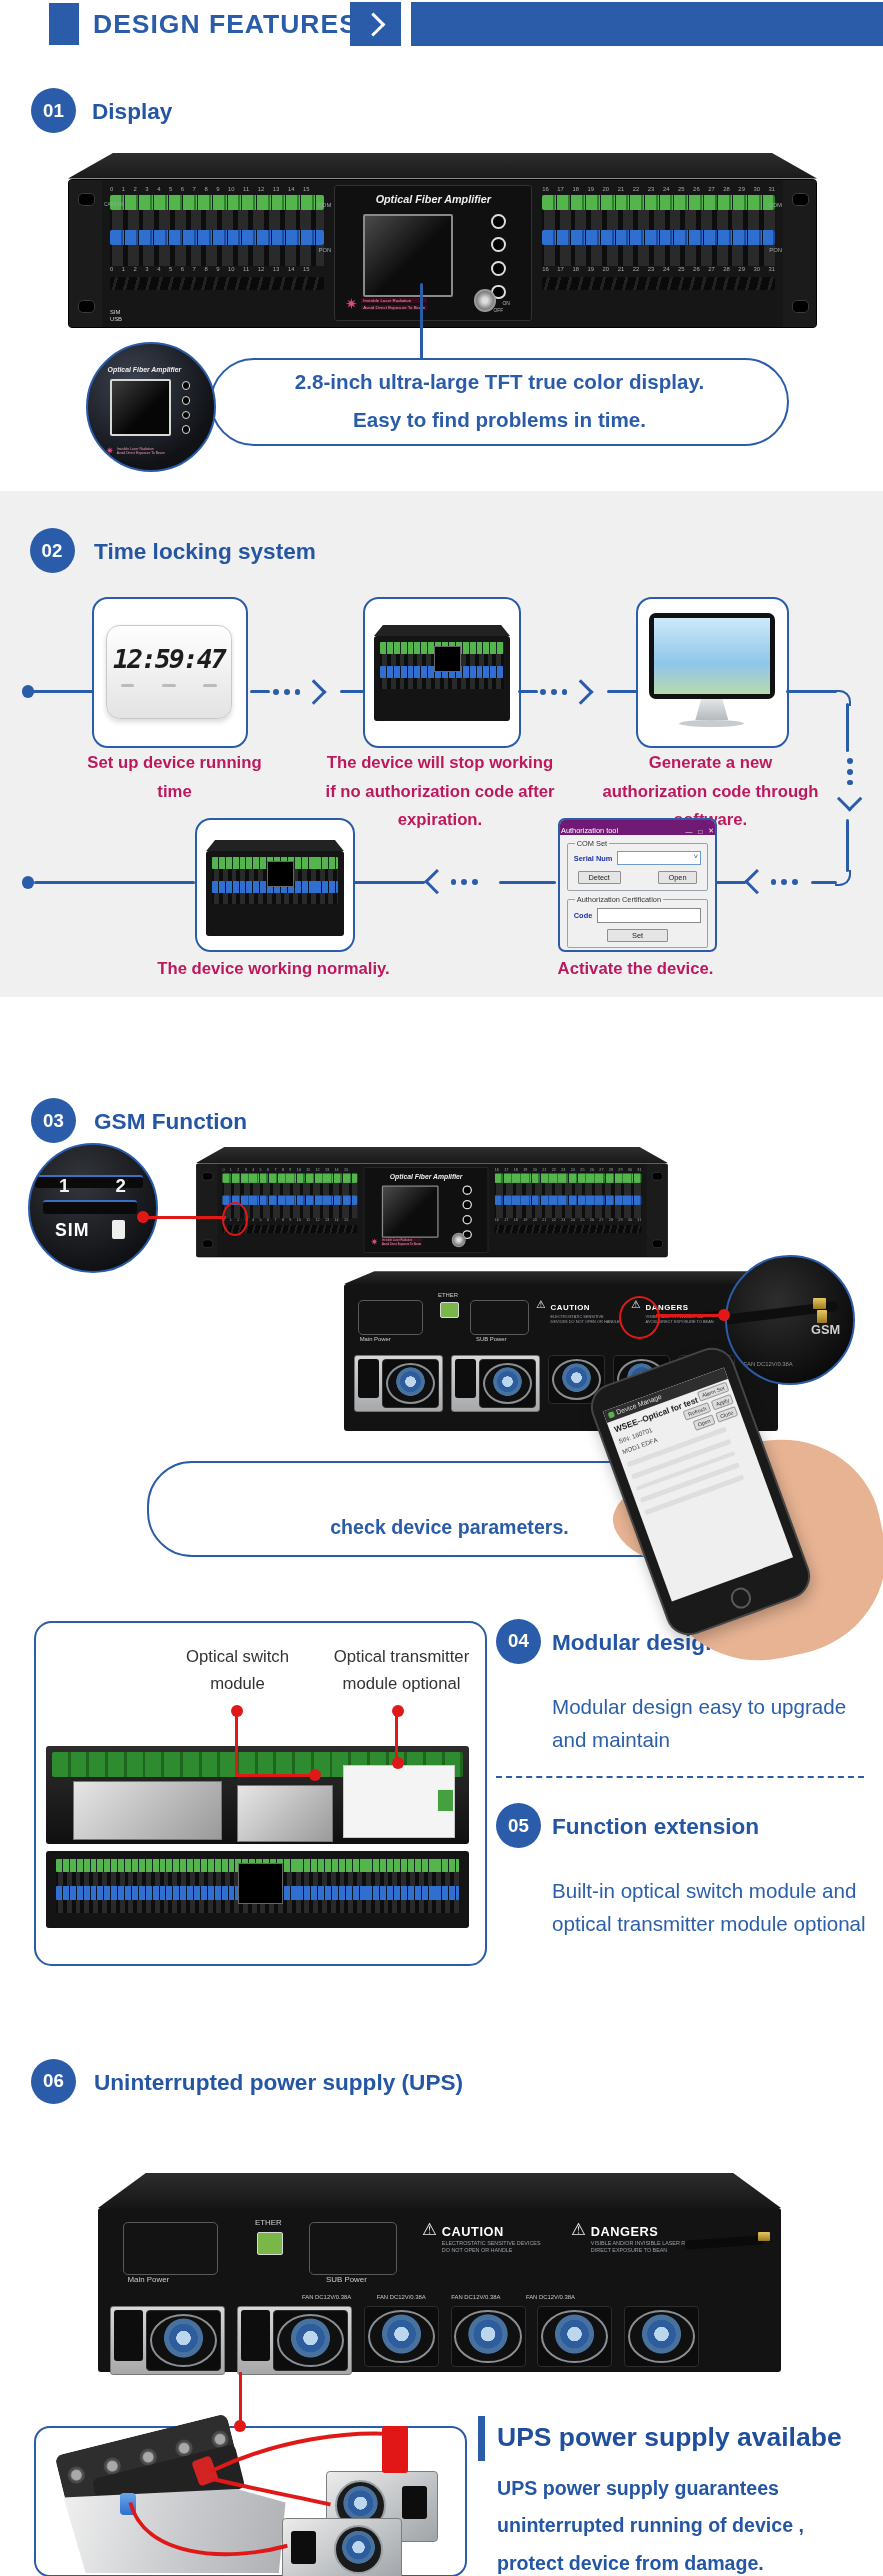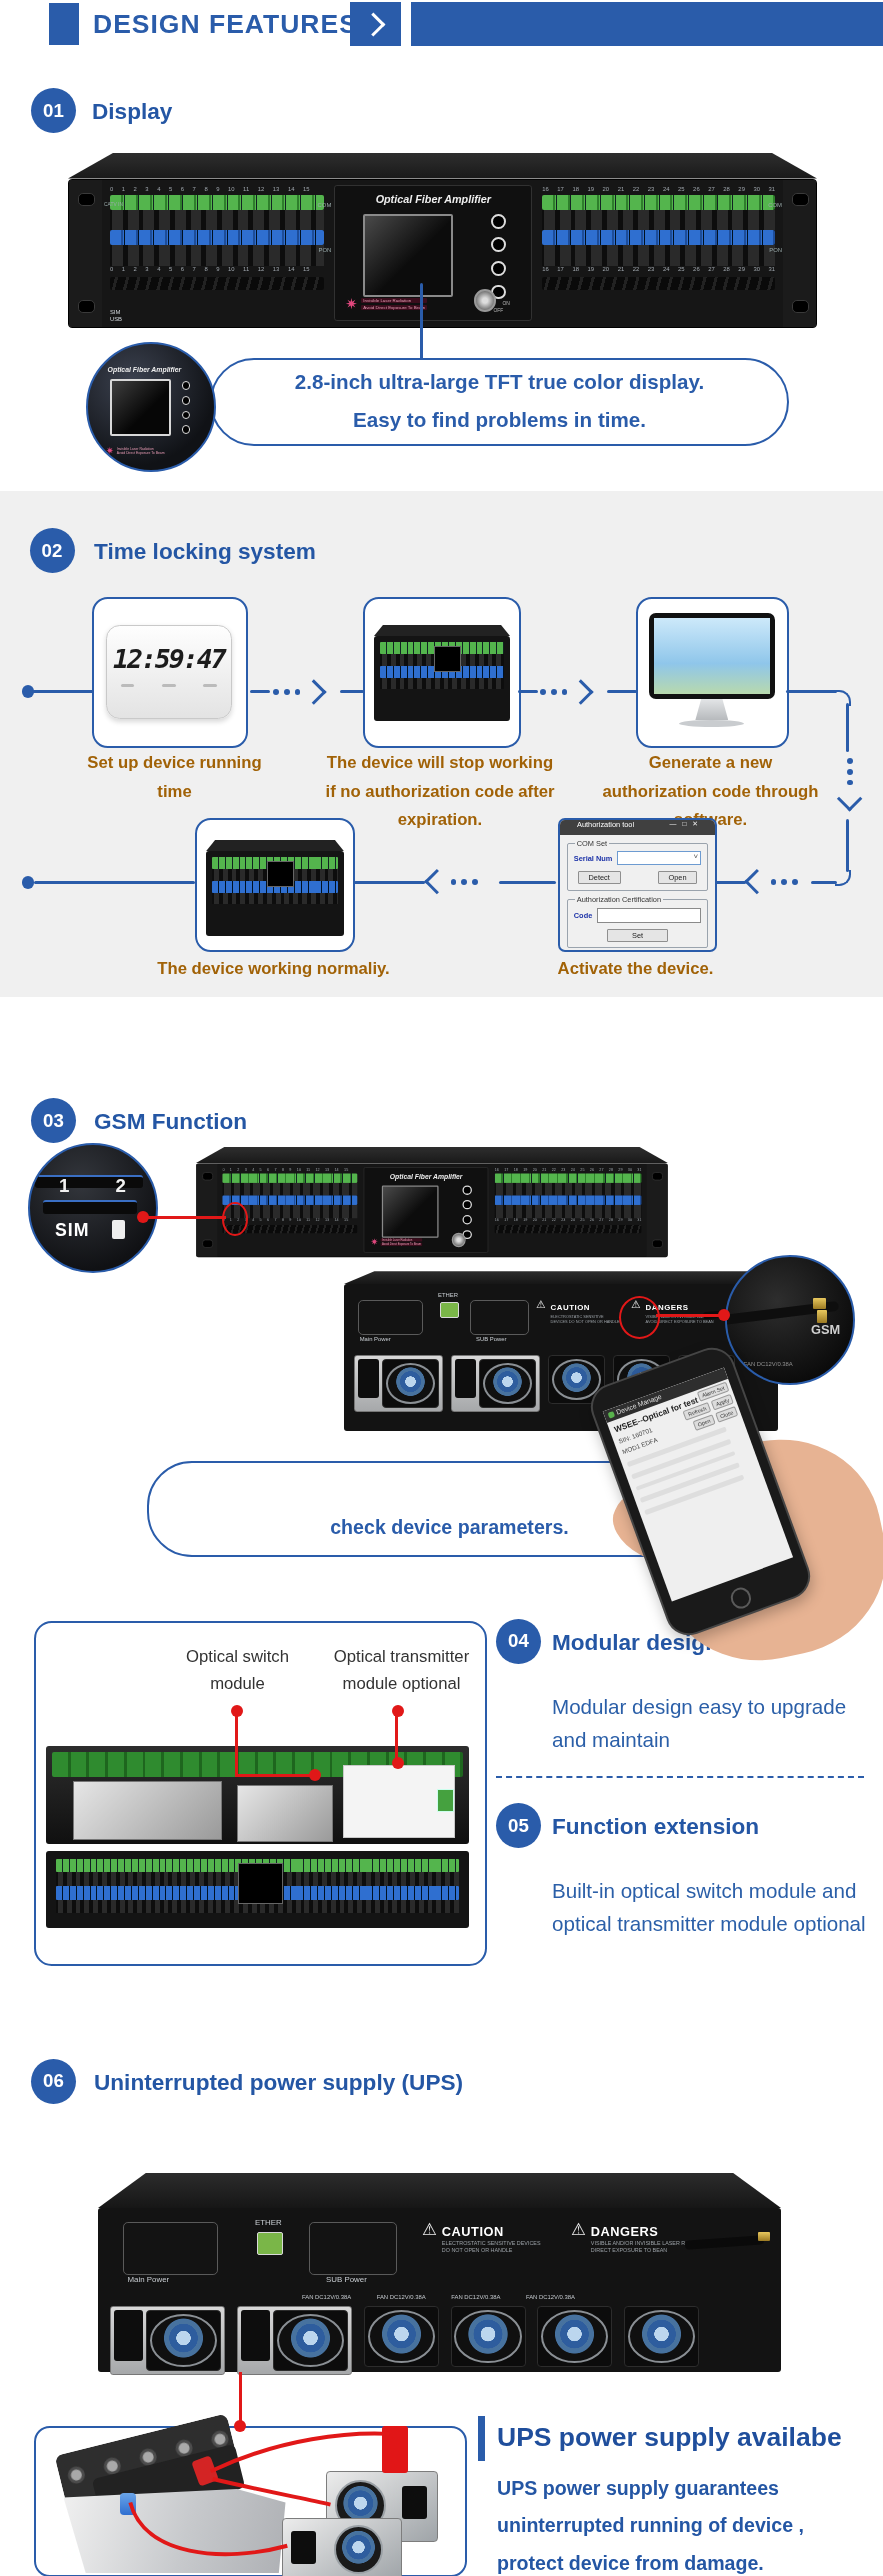--- a/index.html
+++ b/index.html
@@ -18,21 +18,21 @@
   .vlineR{position:absolute;width:2.9px;background:#e11818;z-index:5;}
   .darr{position:absolute;display:flex;align-items:center;gap:4.9px;}
   .darrv{position:absolute;display:flex;flex-direction:column;align-items:center;gap:4.9px;}
   .darr i,.darrv i{width:5.9px;height:5.9px;border-radius:50%;background:#2a5caa;}
   .chev{width:14.7px;height:14.7px;border-top:3.9px solid #2a5caa;border-right:3.9px solid #2a5caa;}
   .chev.r{transform:rotate(45deg);}
   .chev.l{transform:rotate(-135deg);}
   .chev.d{transform:rotate(135deg);}
   .cornerTR{position:absolute;width:13.7px;height:13.7px;border-top:2.9px solid #2a5caa;border-right:2.9px solid #2a5caa;border-top-right-radius:11.8px;}
   .cornerBR{position:absolute;width:13.7px;height:13.7px;border-bottom:2.9px solid #2a5caa;border-right:2.9px solid #2a5caa;border-bottom-right-radius:11.8px;}
-  .cap{position:absolute;font-size:16.7px;color:#a16207;text-align:center;line-height:28.5px;font-weight:600;}
+  .cap{position:absolute;font-size:16.7px;color:#be185d;text-align:center;line-height:28.5px;font-weight:600;}
 
   
   .hd-sq{position:absolute;left:49px;top:2.9px;width:29.5px;height:42px;background:#2a5caa;}
   .hd-title{position:absolute;left:93px;top:8.8px;font-size:26.5px;font-weight:bold;color:#2a5caa;letter-spacing:1px;}
   .hd-chbox{position:absolute;left:350px;top:2px;width:51px;height:44px;background:#2a5caa;display:flex;align-items:center;justify-content:center;}
   .hd-chbox .wchev{width:13.7px;height:13.7px;border-top:3.9px solid #fff;border-right:3.9px solid #fff;transform:rotate(45deg);margin-right:3.9px;}
   .hd-bar{position:absolute;left:411px;top:2px;right:0;height:44px;background:#2a5caa;}
 
   
   .amp{position:absolute;width:749px;}
@@ -93,21 +93,21 @@
   .clock{position:absolute;left:11.8px;top:25.5px;width:124px;height:92px;background:linear-gradient(#fefefe,#e3e3e3);border:1px solid #c9c9c9;border-radius:13.7px;box-shadow:0 2.9px 4.9px rgba(0,0,0,.15);}
   .digits{margin-top:17.7px;text-align:center;font-family:"DejaVu Sans Mono",monospace;font-weight:bold;font-style:italic;font-size:26.5px;letter-spacing:-2px;color:#1c1c1c;}
   .clk-sub{display:flex;justify-content:space-around;margin-top:9.8px;}
   .clk-sub i{width:13.7px;height:2.9px;background:#bbb;border-radius:2px;}
   .imac{position:absolute;left:10.8px;top:13.7px;}
   .imac .scr{width:126px;height:86px;background:#111;border-radius:6.9px;padding:4.9px;box-sizing:border-box;}
   .imac .sky{width:100%;height:100%;background:linear-gradient(#cde9fa,#8fc6ea 60%,#b8d9ad);}
   .imac .stand{width:33px;height:21.6px;background:linear-gradient(#e3e5e7,#b7babd);clip-path:polygon(18% 0,82% 0,100% 100%,0 100%);margin:0 auto;}
   .imac .base{width:65px;height:6.9px;background:#c9cccf;border-radius:50%;margin:0 auto;}
   .authwin{position:absolute;left:558px;top:327px;width:155px;height:130px;background:#f0f0f0;border:2.5px solid #2a5caa;border-radius:6.9px;overflow:hidden;z-index:3;}
-  .aw-title{height:14.7px;background:#404040;color:#fff;font-size:7.4px;display:flex;align-items:flex-start;padding:0 17px;gap:2px;}
+  .aw-title{height:14.7px;background:#701a75;color:#fff;font-size:7.4px;display:flex;align-items:flex-end;padding:0 1px;gap:2px;}
   .aw-title .t{flex:1;}
   .aw-title .g{font-size:6.9px;opacity:.9;margin-left:3.9px;}
   .aw-grp{position:relative;border:1px solid #9aa3ad;margin:7.9px 6.9px 0;border-radius:2px;padding:7.9px 5.9px 5.9px;}
   .aw-grp .glab{position:absolute;top:-4.9px;left:6.9px;background:#f0f0f0;font-size:7.4px;color:#333;padding:0 2px;}
   .aw-row{display:flex;align-items:center;gap:4.9px;}
   .aw-lab{font-size:7.4px;font-weight:bold;color:#1d33a8;white-space:nowrap;}
   .aw-combo{flex:1;height:11.8px;background:#fff;border:1px solid #6d9bd1;position:relative;}
   .aw-combo:after{content:"˅";position:absolute;right:2px;top:0px;font-size:7.9px;color:#555;}
   .aw-input{flex:1;height:12.8px;background:#fff;border:1px solid #8a8a8a;}
   .aw-btnrow{display:flex;justify-content:space-between;margin-top:5.9px;padding:0 3.9px;}

